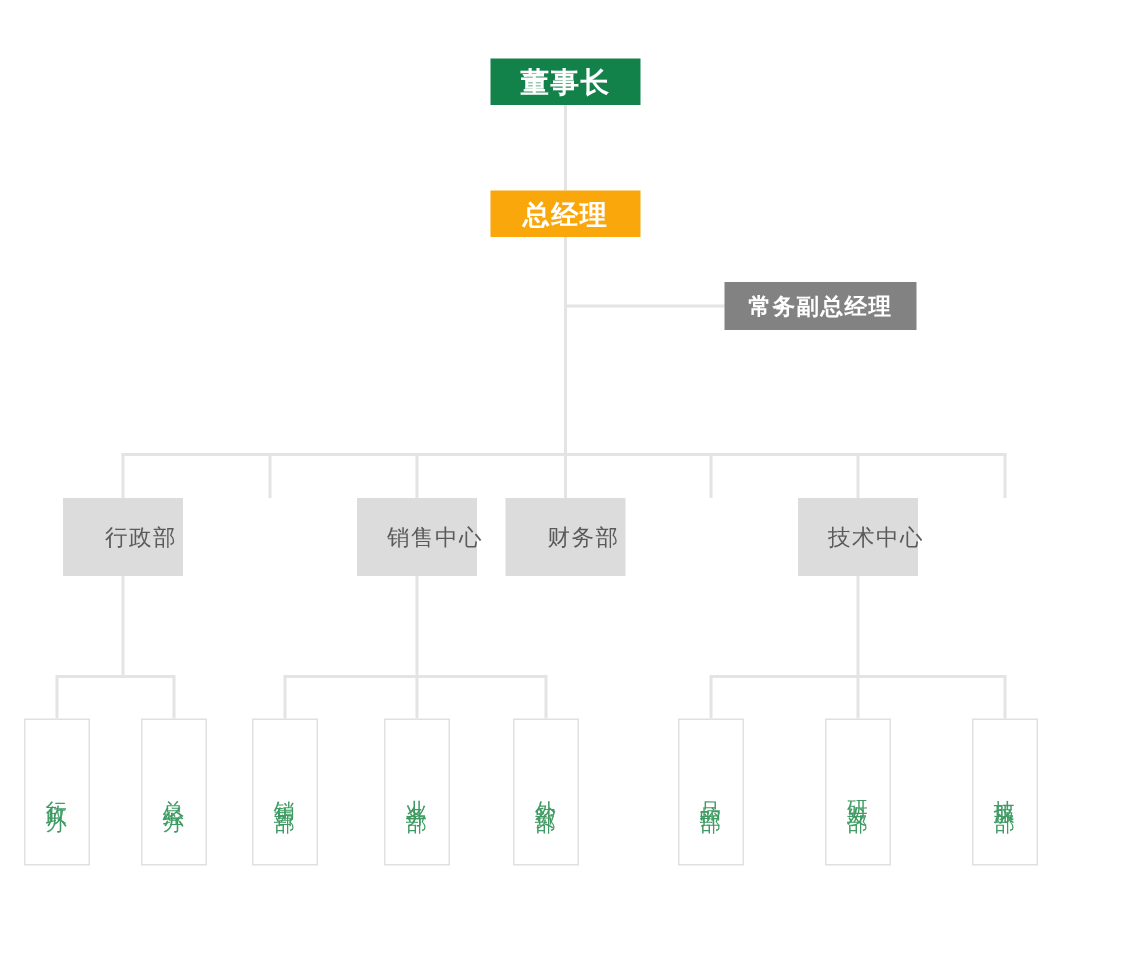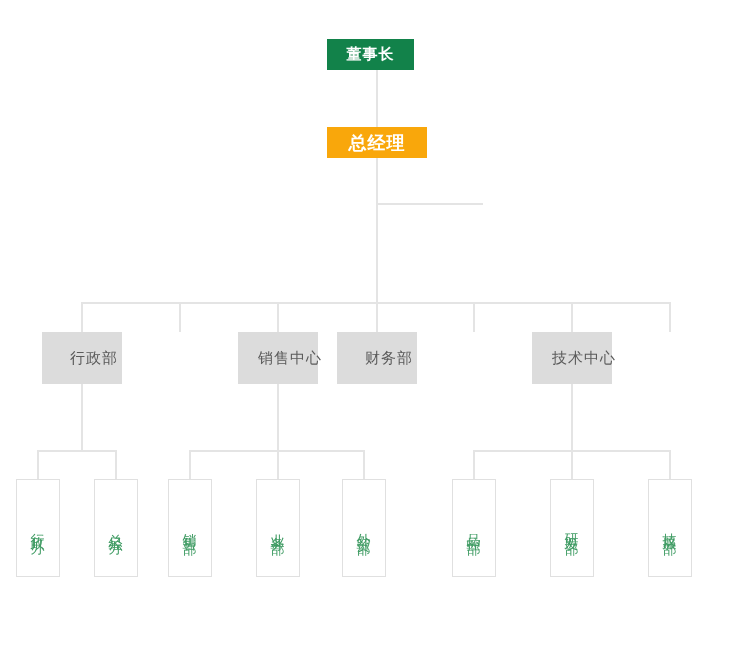--- a/index.html
+++ b/index.html
@@ -24,23 +24,23 @@
   .line{position:absolute;background:var(--line);}
   .vline{width:2px;}
   .hline{height:2px;}
   .node{
     position:absolute;
     display:flex;align-items:center;justify-content:center;
     box-sizing:border-box;
     white-space:nowrap;
   }
   .chairman{
-    left:327px;top:39px;width:87px;height:31px;
+    left:327px;top:39px;width:100px;height:31px;
     background:var(--chairman-bg);color:var(--white-text);
-    font-size:15px;font-weight:bold;letter-spacing:1px;
+    font-size:19px;font-weight:bold;letter-spacing:1px;
   }
   .gm{
     left:327px;top:127px;width:100px;height:31px;
     background:var(--gm-bg);color:var(--white-text);
     font-size:18px;font-weight:bold;letter-spacing:1px;
   }
   .deputy{
     left:483px;top:188px;width:128px;height:32px;
     background:var(--deputy-bg);color:var(--white-text);
     font-size:15px;font-weight:bold;letter-spacing:1px;
@@ -98,20 +98,23 @@
   <div class="line vline" style="left:669px;top:452px;height:27px"></div>
 
   <div class="node chairman">
     <span>董事长</span>
   </div>
 
   <div class="node gm">
     <span>总经理</span>
   </div>
 
+  <div class="node deputy">
+    <span>常务副总经理</span>
+  </div>
 
   <div class="node dept" style="left:42px">
     <span>行政部</span>
   </div>
   <div class="node dept" style="left:337px">
     <span>财务部</span>
   </div>
   <div class="node dept" style="left:238px">
     <span>销售中心</span>
   </div>

